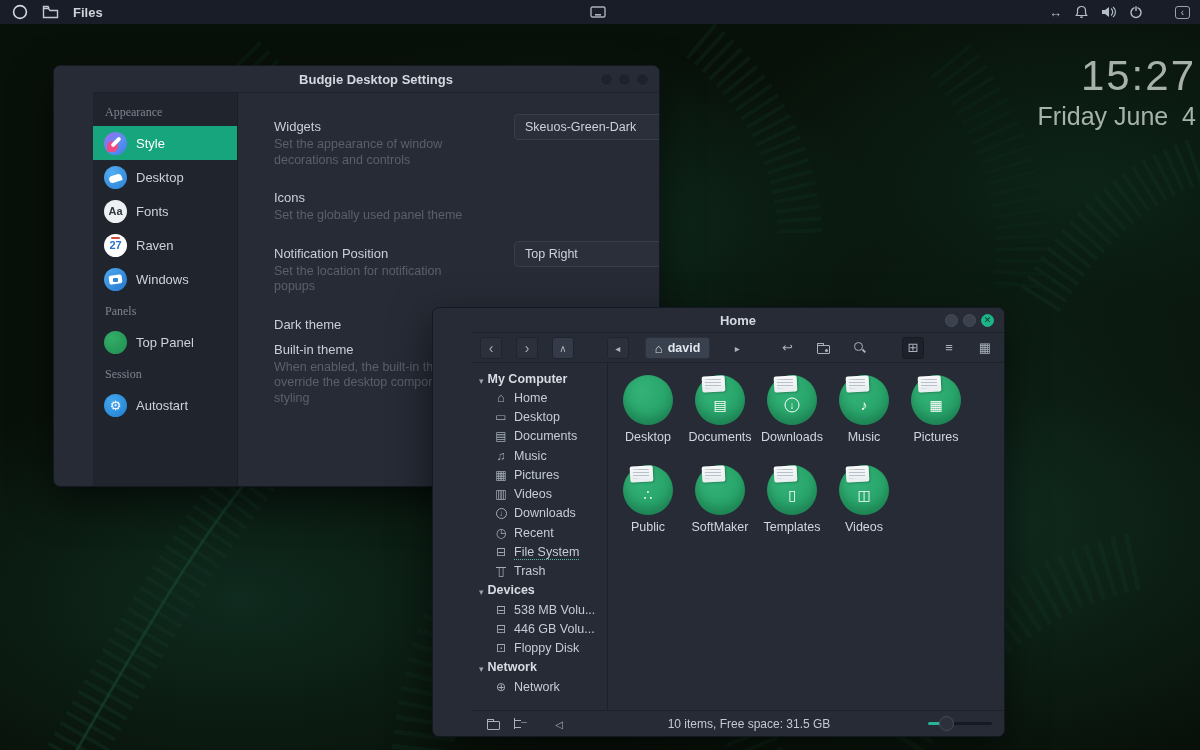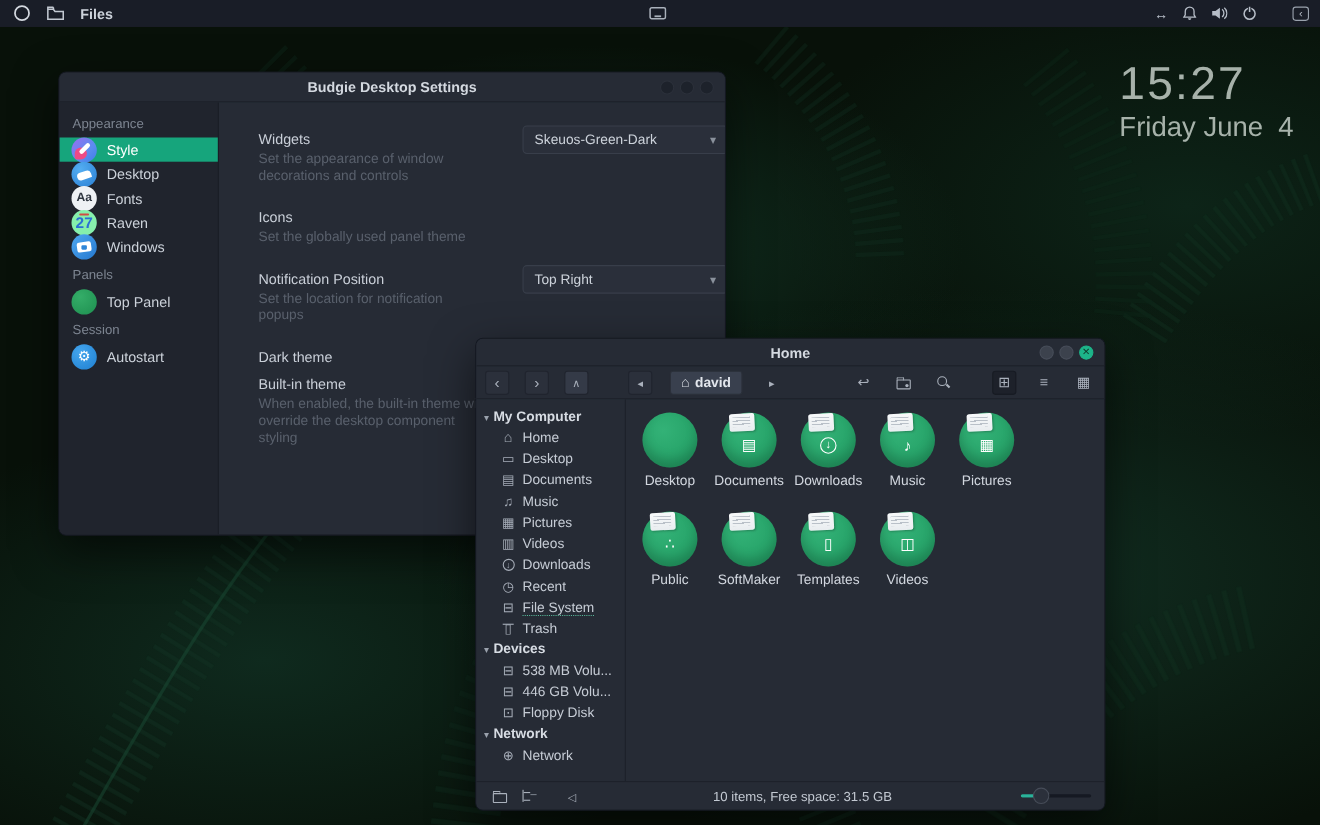--- a/index.html
+++ b/index.html
@@ -20,58 +20,58 @@
   .panel-left { display:flex; align-items:center; gap:14px; padding-left:12px; }
   .panel-applabel { font-size:13px; font-weight:bold; color:#cdd3db; }
   .panel-center { position:absolute; left:590px; top:0; height:24px; display:flex; align-items:center; }
   .panel-right { margin-left:auto; display:flex; align-items:center; gap:13px; padding-right:10px; }
   .pan-glyph { font-size:13px; color:#b6bdc7; }
   .hide-box { width:15px; height:13px; border:1px solid #9aa2ad; border-radius:3px;
     font-size:10px; line-height:11px; text-align:center; color:#b6bdc7; }
   .hide-box::before { content:"‹"; }
 
   
-  .clock { position:absolute; right:24px; top:52px; z-index:1; 
+  .clock { position:absolute; right:4px; top:52px; z-index:1; text-align:right;
     color:#c3cdc6; opacity:.85; }
   .clock-time { font-size:42px; font-weight:200; letter-spacing:2px; }
   .clock-date { font-size:25px; font-weight:200; margin-top:2px; white-space:pre; }
 
   
   .window { position:absolute; border:1px solid #141821; border-radius:7px; overflow:hidden;
-    box-shadow:0 14px 40px rgba(0,0,0,.55); background:#262b35; }
+    box-shadow:0 14px 40px rgba(0,0,0,.55); background:#262b35;padding-left:39px; }
   .titlebar { height:27px; background:#262b35; border-bottom:1px solid #1d212a;
     display:flex; align-items:center; justify-content:center; position:relative; }
   .titlebar-title { font-size:13px; font-weight:bold; color:#d4d9e0; }
   .winbtns { position:absolute; right:10px; top:0; height:100%; display:flex; align-items:center; gap:5px; }
   .winbtn { width:13px; height:13px; border-radius:50%; background:#1d222b; border:1px solid #2b303a; }
   .winbtn.green { background:#1db489; border-color:#1db489; color:#10382b; font-size:9px;
     line-height:11px; text-align:center; font-weight:bold; }
   .winbtn.green::before { content:"✕"; }
   .winbtn.grey { background:#3c424d; border-color:#474d59; }
 
   
   #settings { left:53px; top:65px; width:607px; height:422px; z-index:10; }
   .s-body { display:flex; height:calc(100% - 27px); }
   .s-sidebar { width:145px; background:#20242d; border-right:1px solid #1a1e26; padding-top:4px; }
-  .s-section { font-size:12px; color:#7d8591; padding:8px 12px 6px; }
-  .ss-item { display:flex; align-items:center; gap:9px; height:22px; padding-left:11px;
+  .s-section { font-size:12px; color:#7d8591; padding:8px 12px 6px;font-family:Liberation Serif, serif; }
+  .ss-item { display:flex; align-items:center; gap:9px; height:34px; padding-left:11px;
     font-size:13px; color:#ccd2da; cursor:default; }
   .ss-item.selected { background:#16a57c; color:#fff; }
   .ss-ic { position:relative; width:23px; height:23px; border-radius:50%; flex:0 0 auto;
     display:flex; align-items:center; justify-content:center; }
   .ic-style { background:linear-gradient(135deg,#9a6cf0 0%,#5a8df0 60%,#3f7ce8 100%); }
   .ic-style::before { content:""; position:absolute; left:3px; bottom:3px; width:11px; height:11px;
     border-radius:50% 50% 50% 2px; background:#ee4a86; }
   .ic-style::after { content:""; position:absolute; top:8px; left:6px; width:12px; height:4px;
     background:#fff; border-radius:2px; transform:rotate(-45deg); }
   .ic-desk { background:radial-gradient(circle at 35% 30%,#54aef2,#2a7fd4); }
   .ic-desk::before { content:""; position:absolute; left:5px; top:9px; width:13px; height:7px;
     background:#fff; border-radius:6px 6px 1px 6px; transform:rotate(-18deg); }
   .ic-fonts { background:#eef1f4; color:#2f3640; font-weight:bold; font-size:11px; }
-  .ic-raven { background:#86efac; color:#2b6fd4; font-weight:bold; font-size:14px; }
+  .ic-raven { background:#ffffff; color:#2b6fd4; font-weight:bold; font-size:11px; }
   .ic-raven::after { content:""; position:absolute; top:3px; left:7px; right:7px; height:2px;
     background:#d14b44; border-radius:1px; }
   .ic-win { background:linear-gradient(135deg,#4fa8f0,#2578cf); }
   .ic-win::before { content:""; position:absolute; left:5px; top:7px; width:13px; height:9px;
     background:#fff; border-radius:2px; transform:rotate(-8deg); }
   .ic-win::after { content:""; position:absolute; left:9px; top:10px; width:5px; height:4px;
     background:#2f86d8; border-radius:1px; }
   .ic-toppanel { background:radial-gradient(circle at 35% 30%,#34ad68,#1e8f50); }
   .ic-plus::before { content:"+"; font-size:19px; color:#c4cad4; font-weight:normal; }
   .ic-auto { background:radial-gradient(circle at 35% 30%,#44a6ee,#1f7fd0); }

